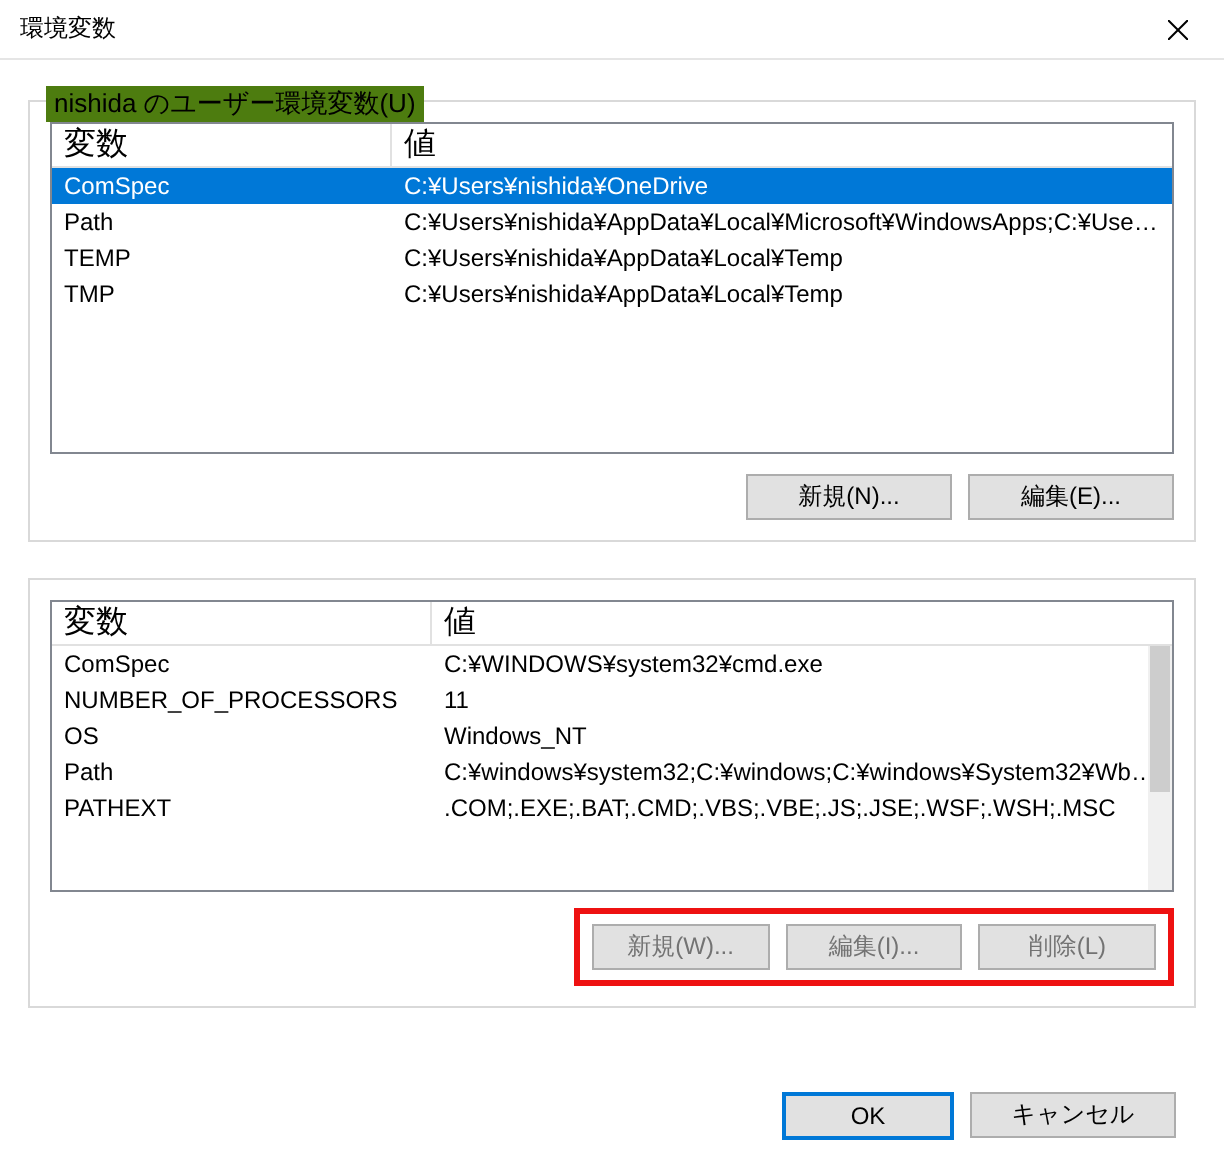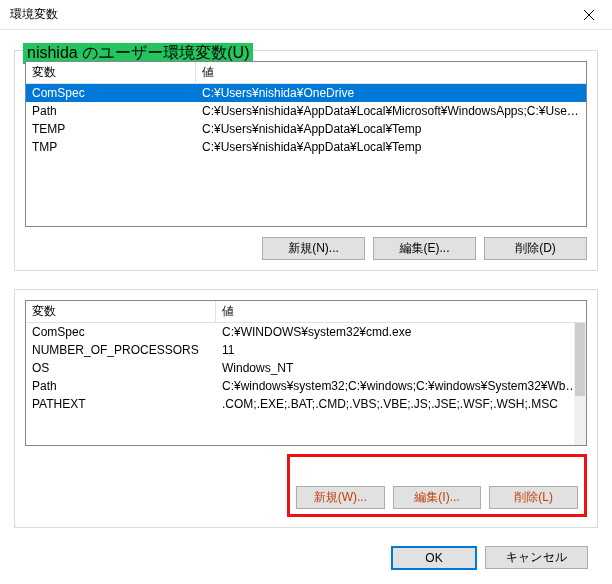--- a/index.html
+++ b/index.html
@@ -22,29 +22,29 @@
   .titlebar .close {
     width: 46px; height: 30px; display: flex; align-items: center; justify-content: center;
     cursor: pointer;
   }
   .titlebar .close svg { width: 10px; height: 10px; }
   .content { flex: 1; padding: 12px 14px 0 14px; display: flex; flex-direction: column; }
   .groupbox {
     border: 1px solid #d9d9d9; margin-top: 8px; padding: 10px; position: relative;
   }
   .groupbox .legend {
-    position: absolute; top: -8px; left: 8px; background: #22c55e; padding: 0 4px; font-size: 16px;
+    position: absolute; top: -8px; left: 8px; background: #4d7c0f; padding: 0 4px; font-size: 13px;
   }
   .listview {
     border: 1px solid #828790; background: #fff; height: 166px; overflow: hidden; position: relative;
   }
   .listview.sys { height: 146px; }
   .lv-header {
     display: flex; height: 22px; border-bottom: 1px solid #e1e1e1; background: #fff;
-    font-size: 12px; align-items: stretch;
+    font-size: 16px; align-items: stretch;
   }
   .lv-col {
     display: flex; align-items: center; padding: 0 6px; border-right: 1px solid #e1e1e1;
     background: #fff;
   }
   .lv-col.var { width: 170px; flex-shrink: 0; }
   .lv-col.sysvar { width: 190px; flex-shrink: 0; }
   .lv-col.val { flex: 1; border-right: none; }
   .lv-rows { overflow: hidden; }
   .lv-row {
@@ -60,21 +60,21 @@
   }
   .lv-thumb { position: absolute; left: 1px; right: 1px; top: 0; height: 60%; background: #cdcdcd; }
   .button-row {
     display: flex; justify-content: flex-end; gap: 8px; margin-top: 10px;
   }
   .btn {
     width: 103px; height: 23px; border: 1px solid #adadad; background: #e1e1e1;
     display: flex; align-items: center; justify-content: center; font-size: 12px;
     cursor: pointer;
   }
-  .btn.disabled { color: #c2410c; cursor: default; margin-top: 24px; }
+  .btn.disabled { color: #737373; cursor: default; }
   .highlight-box {
     border: 3px solid #e11; padding: 5px 6px; display: flex; gap: 8px; justify-content: flex-end;
     margin-top: 8px; margin-left: auto; width: 300px;
   }
   .highlight-box .btn { background: #e1e1e1; }
   .bottom-row {
     display: flex; justify-content: flex-end; gap: 8px; padding: 14px 24px 14px 0;
   }
   .btn.primary { border: 2px solid #0078d7; background: #e1e1e1; width: 86px; height: 24px; }
 </style>
@@ -116,21 +116,20 @@
             </div>
             <div class="lv-row">
               <div class="lv-cell var">TMP</div>
               <div class="lv-cell val">C:¥Users¥nishida¥AppData¥Local¥Temp</div>
             </div>
           </div>
       </div>
       <div class="button-row">
         <div class="btn">新規(N)...</div>
         <div class="btn">編集(E)...</div>
-        <div class="btn">削除(D)</div>
       </div>
     </div>
 
     <div class="groupbox" style="margin-top:18px;">
       <div class="listview sys">
         <div class="lv-header">
           <div class="lv-col sysvar">変数</div>
           <div class="lv-col val">値</div>
         </div>
         <div class="lv-rows" id="sys-rows">

